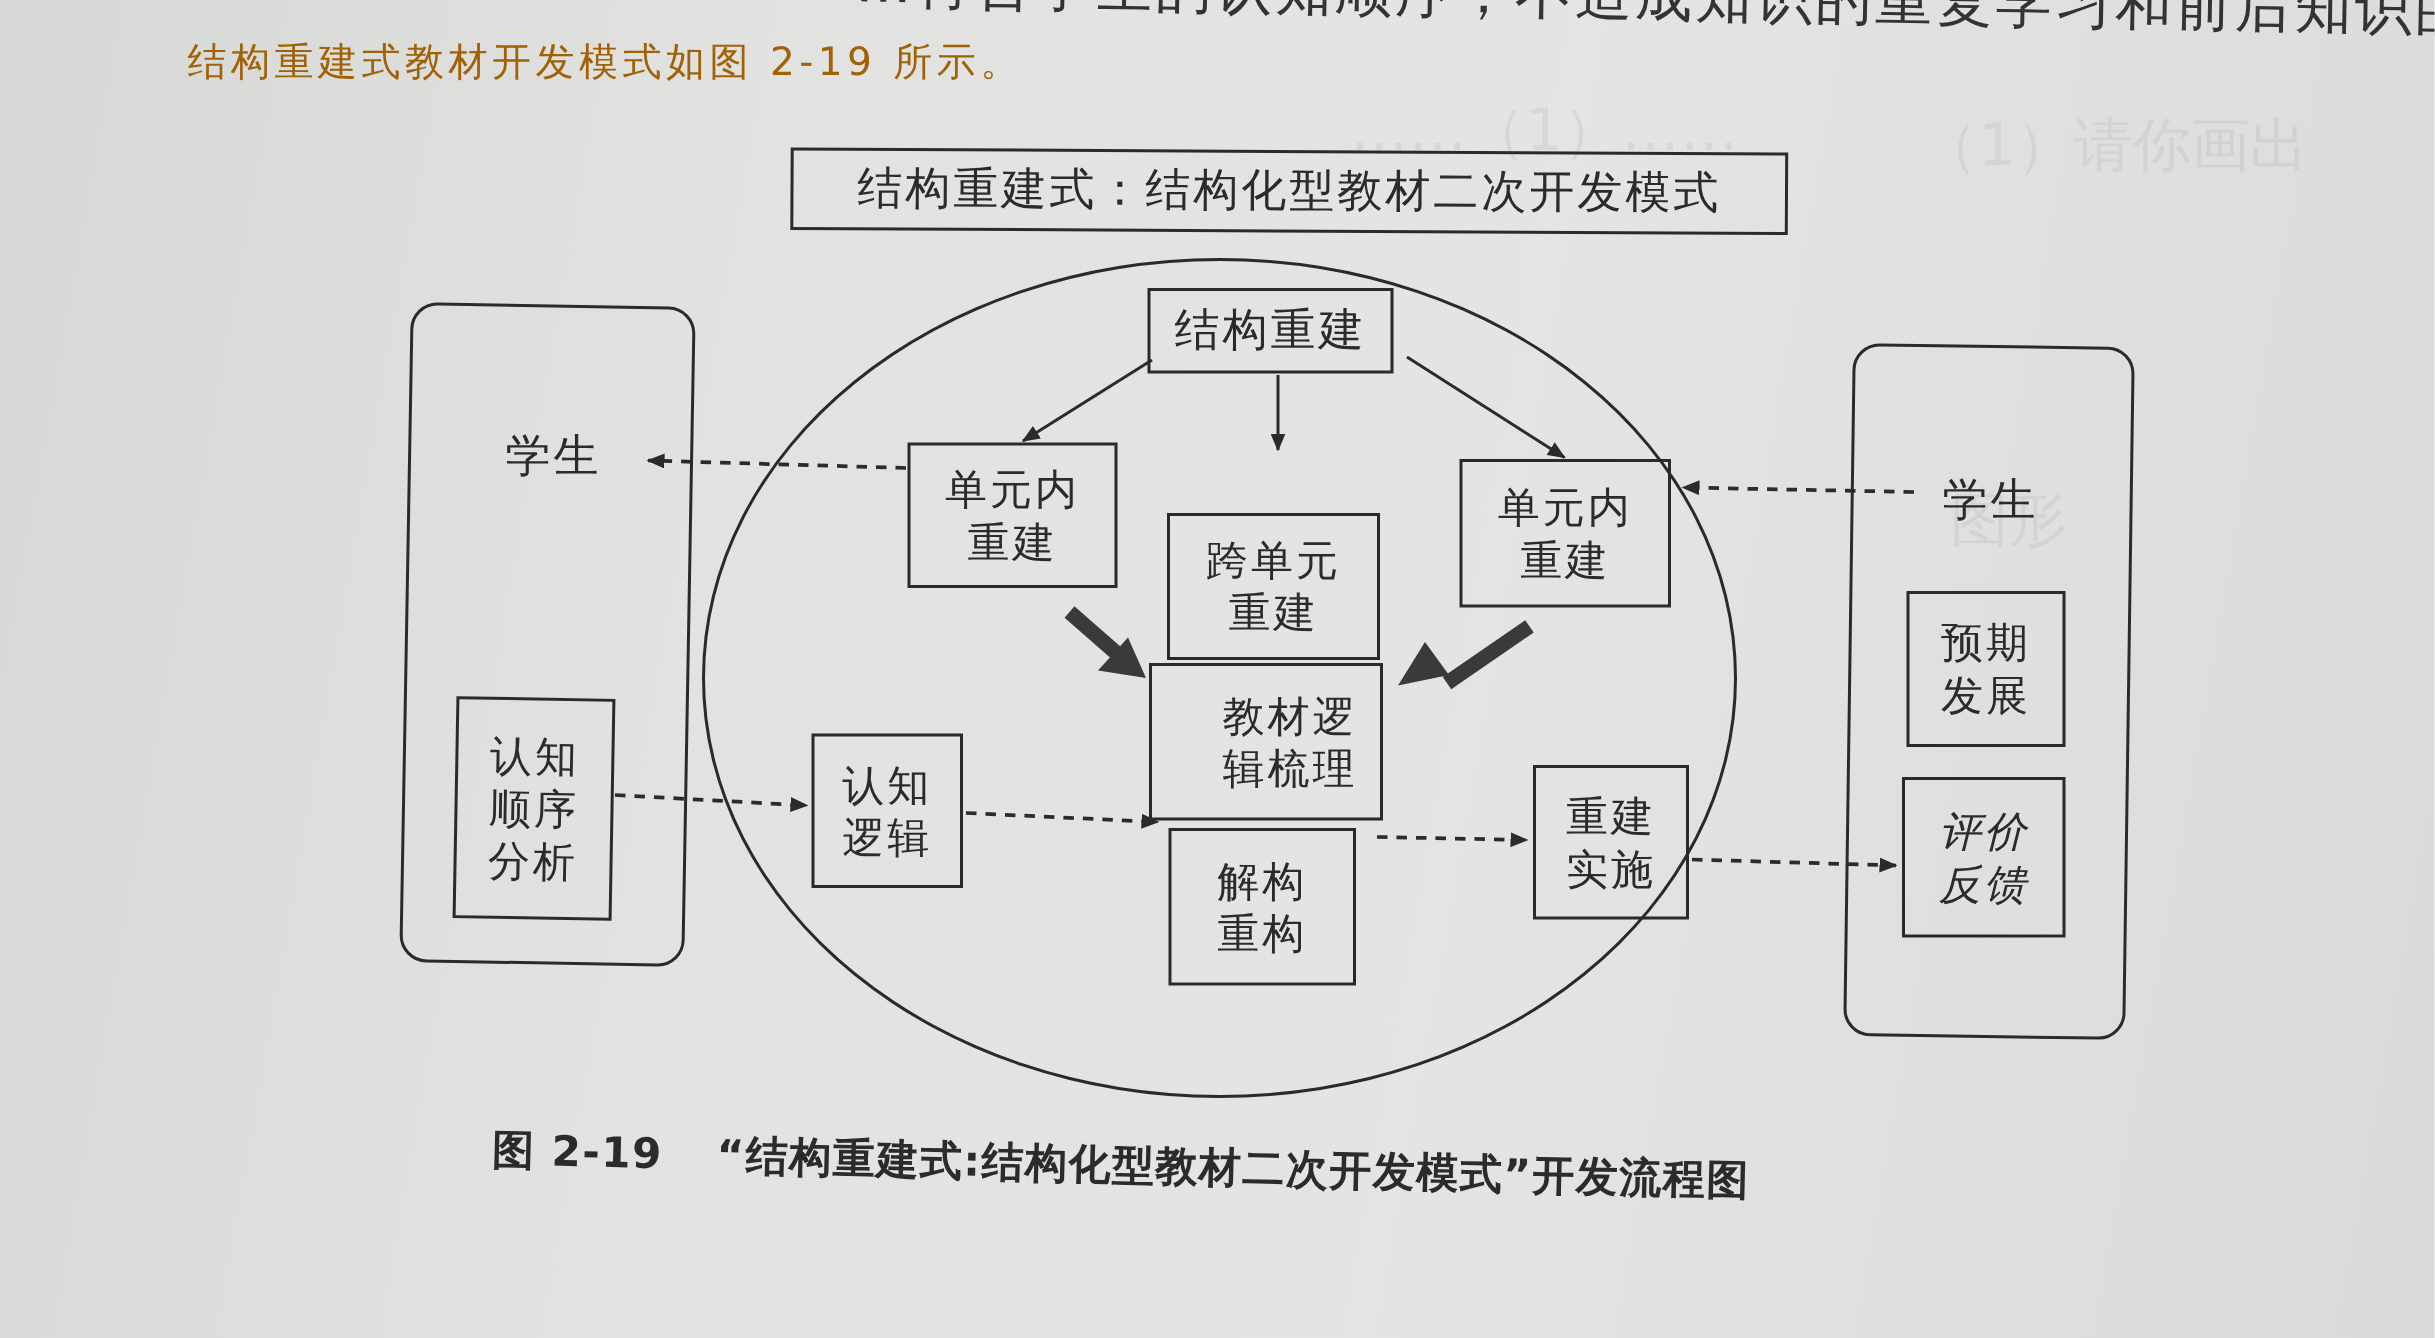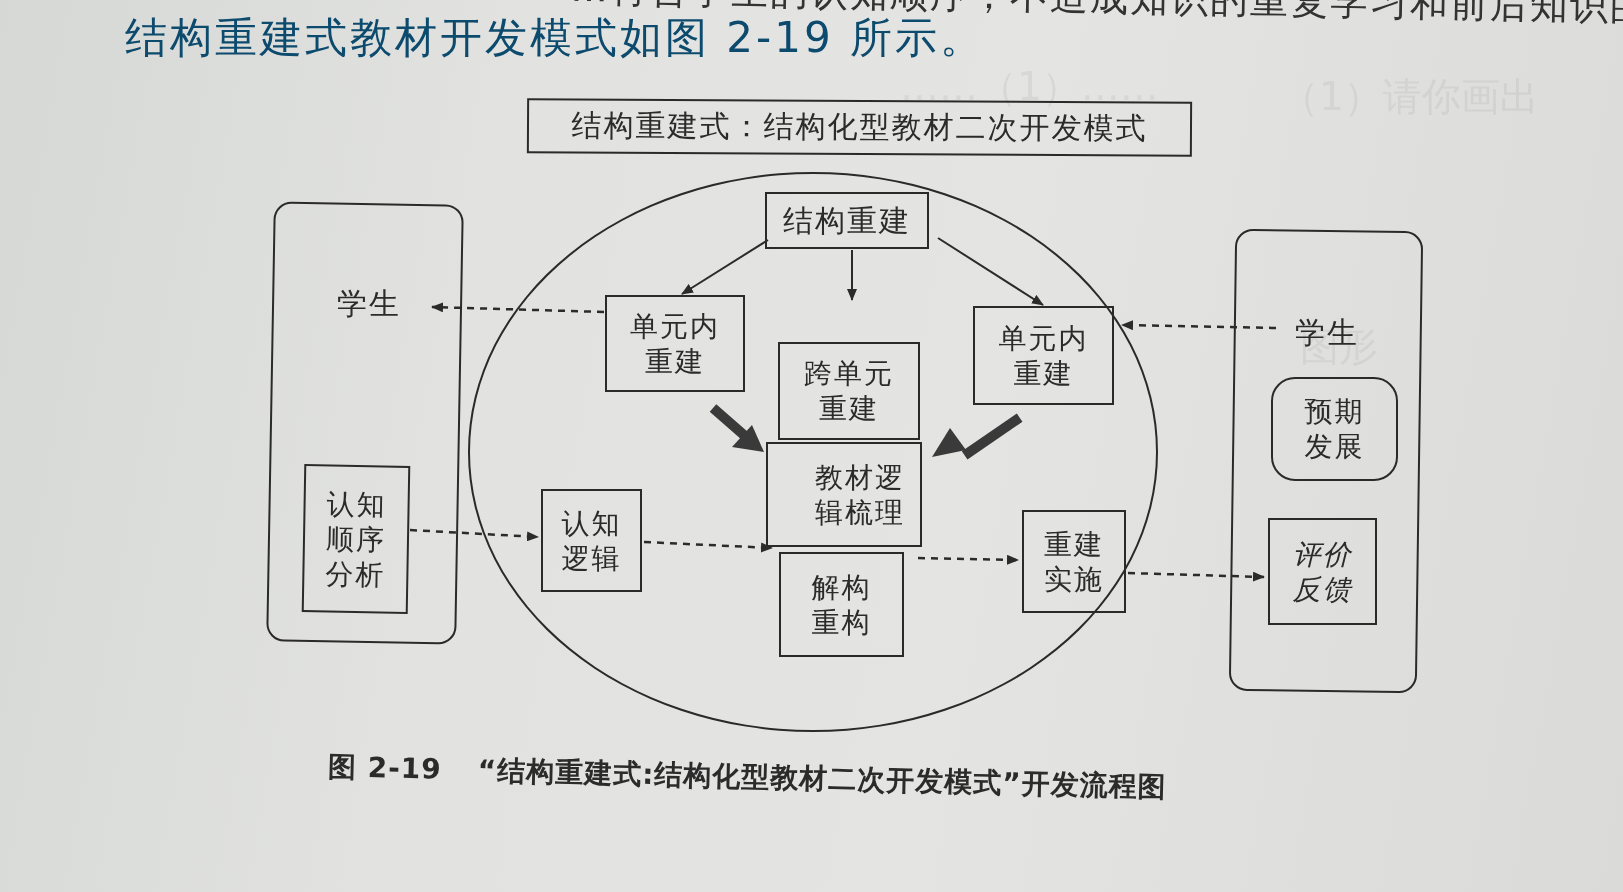--- a/index.html
+++ b/index.html
@@ -7,21 +7,21 @@
     width:1623px; height:892px; overflow:hidden; position:relative;
     background: linear-gradient(100deg, #d6d8d5 0%, #e2e3e0 30%, #e4e5e2 60%, #dadbd8 100%);
     font-family: "DejaVu Sans", sans-serif; color:#2b2b2b;
   }
   .page { position:absolute; left:0; top:0; width:1623px; height:892px; }
   .topline {
     position:absolute; left:570px; top:-26px; font-size:38px; color:#333;
     letter-spacing:2px; white-space:nowrap; transform:rotate(1deg);
   }
   .intro {
-    position:absolute; left:125px; top:10px; font-size:42px; color:#0c4a6e;
+    position:absolute; left:125px; top:24px; font-size:26px; color:#a16207;
     letter-spacing:3px; white-space:nowrap;
   }
   .ghost { position:absolute; color:rgba(60,60,60,0.07); font-size:39px; white-space:nowrap; }
   .title-box {
     position:absolute; left:527px; top:100px; width:665px; height:55px;
     border:2.5px solid #2a2a2a; box-sizing:border-box;
     display:flex; align-items:center; justify-content:center;
     font-size:30px; letter-spacing:2px; color:#2b2b2b; transform:rotate(0.3deg);
   }
   .student-panel {
@@ -103,21 +103,21 @@
     <span>重构</span>
   </div>
 
   <div class="box" style="left:1022px;top:510px;width:104px;height:103px;">
     <span>重建</span>
     <span>实施</span>
   </div>
 
   <div class="student-panel right-panel"></div>
   <div class="label" style="left:1295px;top:313px;">学生</div>
-  <div class="box" style="left:1271px;top:377px;width:127px;height:104px;border-radius:24px;">
+  <div class="box" style="left:1271px;top:394px;width:106px;height:104px;">
     <span>预期</span>
     <span>发展</span>
   </div>
   <div class="box" style="left:1268px;top:518px;width:109px;height:107px;font-style:italic;">
     <span>评价</span>
     <span>反馈</span>
   </div>
 
   <svg class="arrows" viewBox="0 0 1623 892">
     <defs>

